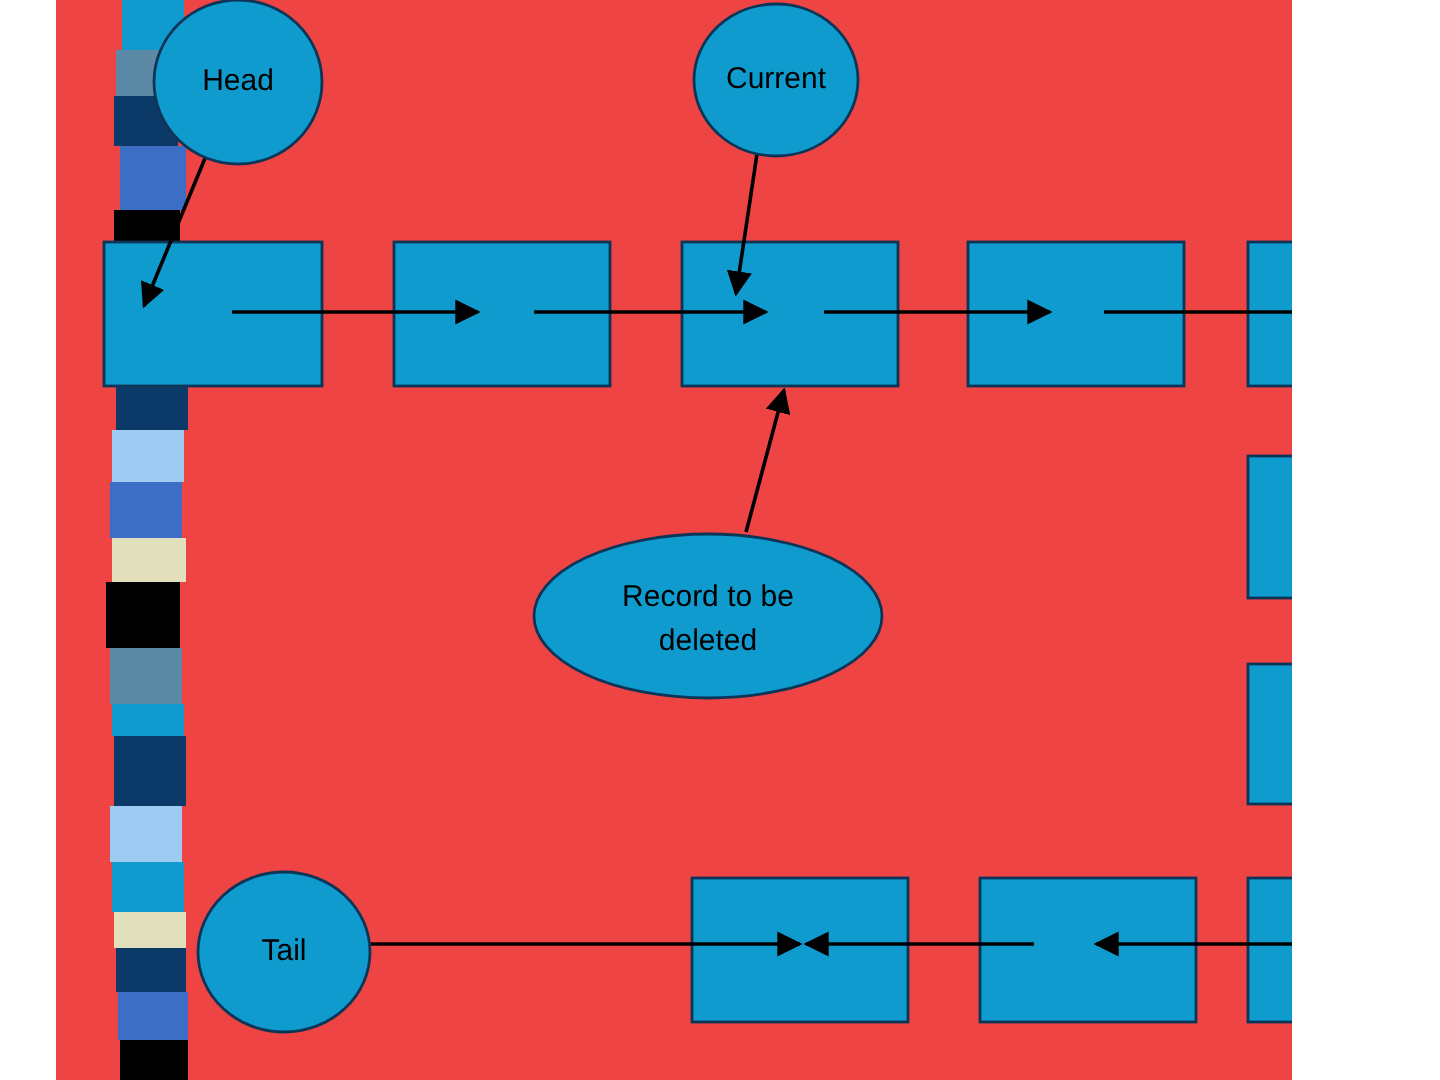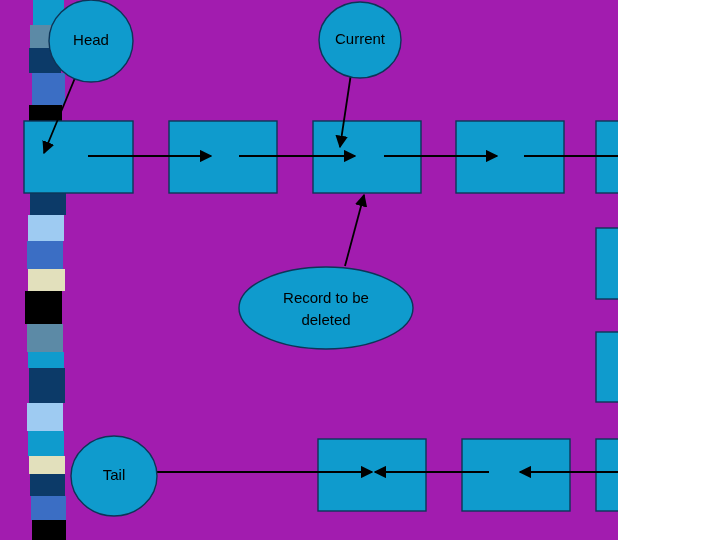--- a/index.html
+++ b/index.html
@@ -7,22 +7,23 @@
     padding: 0;
     background: #ffffff;
   }
   body {
     font-family: "Liberation Sans", sans-serif;
   }
   #slide {
     position: relative;
     width: 618px;
     height: 540px;
-    background: #a21caf;
+    background: #ef4444;
     overflow: hidden;
+    margin-left: 28px;
   }
   #slide svg {
     position: absolute;
     left: 0;
     top: 0;
     display: block;
   }
   .node-label {
     font-family: "Liberation Sans", sans-serif;
     font-size: 15px;

